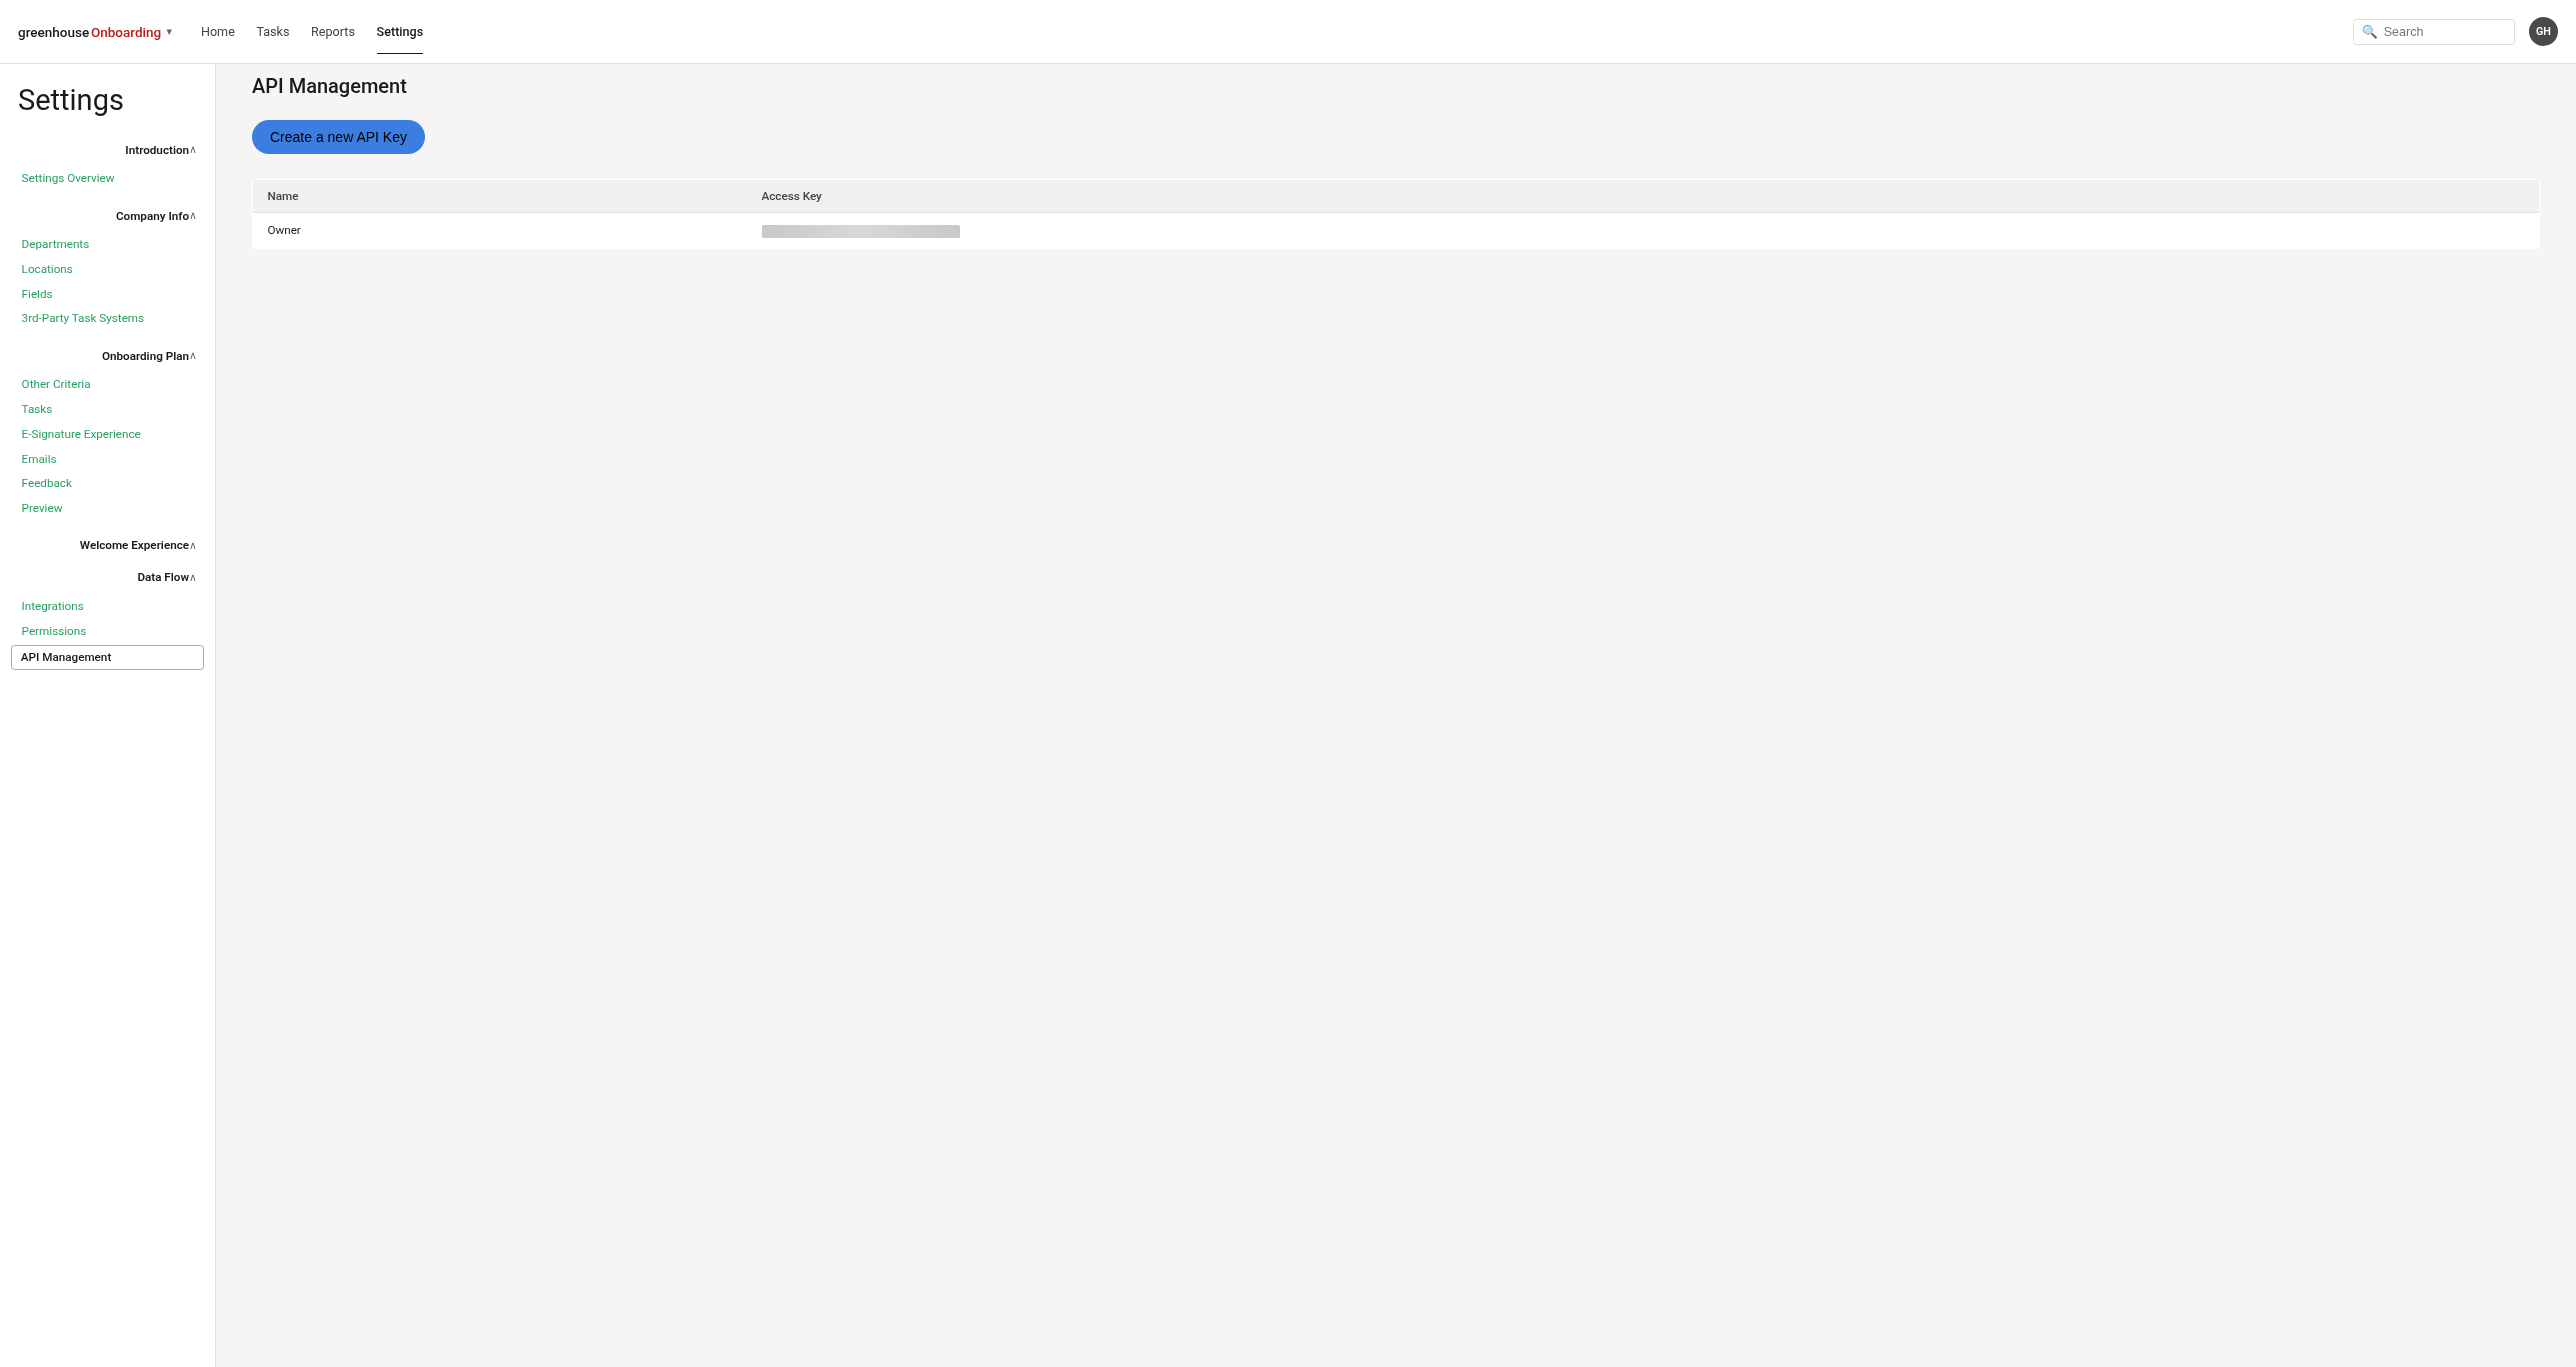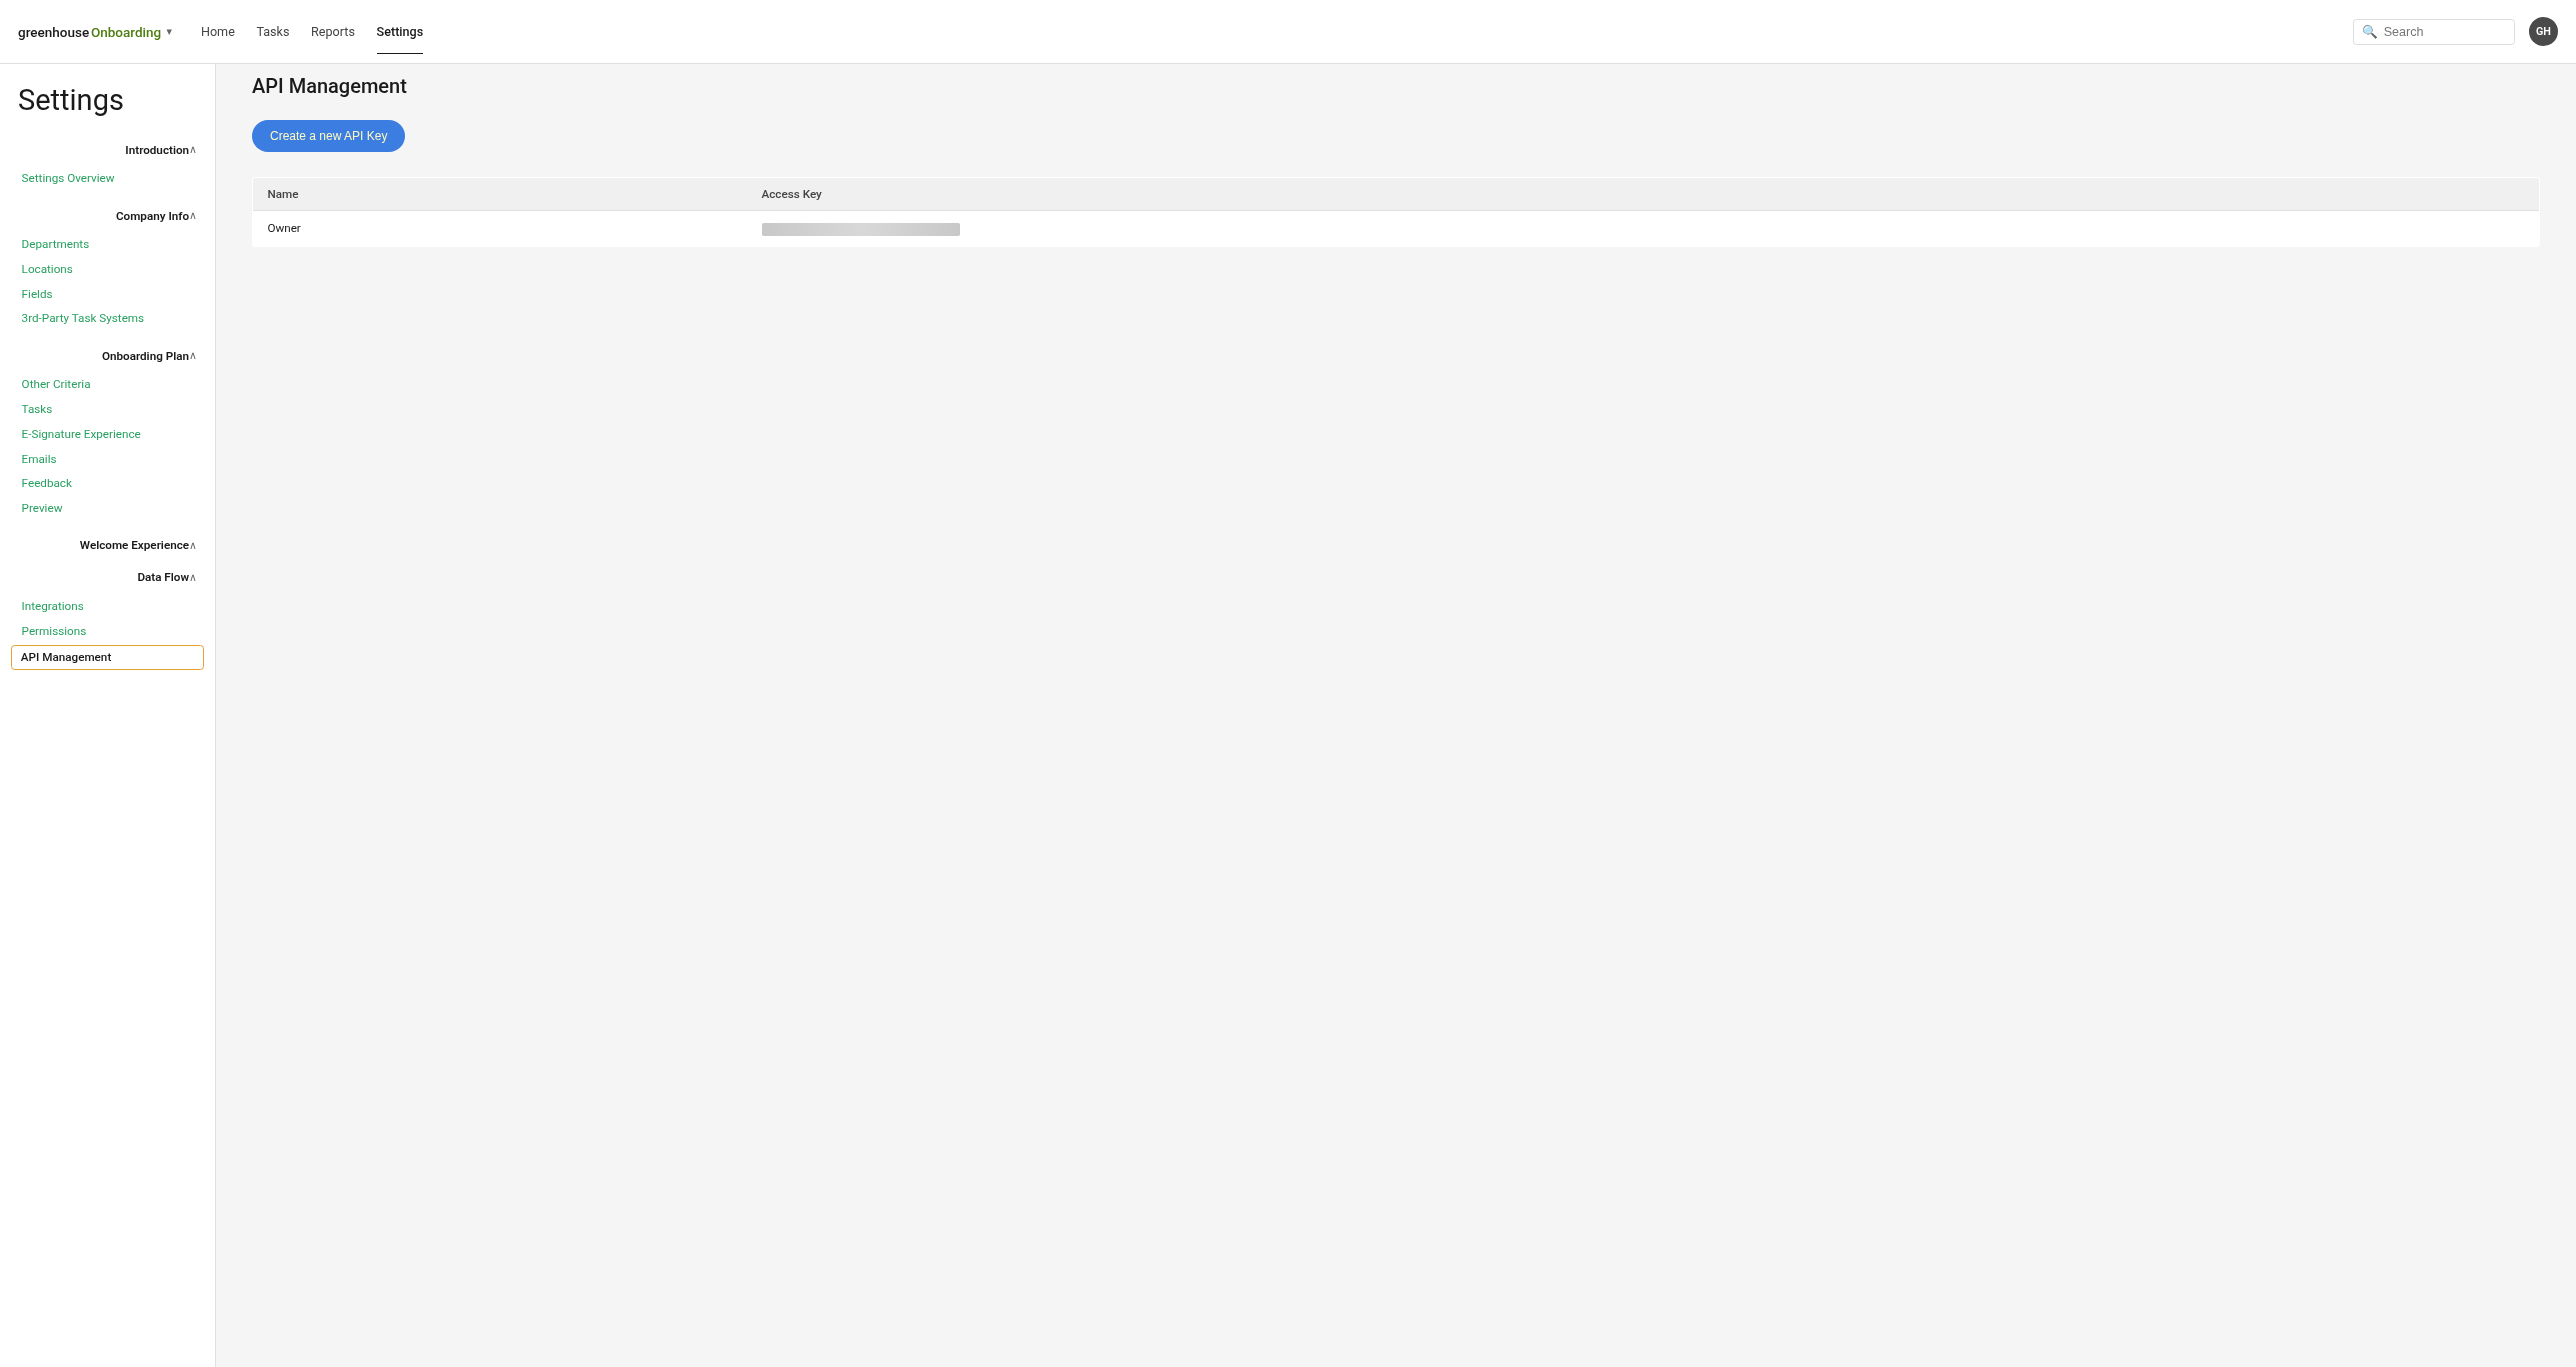--- a/index.html
+++ b/index.html
@@ -27,21 +27,21 @@
       align-items: center;
       margin-right: 29px;
       font-size: 13.5px;
       gap: 1.8px;
     }
     .nav-logo-greenhouse {
       color: #1a1a1a;
       font-weight: 500;
     }
     .nav-logo-onboarding {
-      color: #4d7c0f;
+      color: #b91c1c;
       font-weight: 500;
     }
     .nav-logo-chevron {
       color: #666;
       margin-left: 3.6px;
       font-size: 10.8px;
     }
     .nav-links {
       display: flex;
       gap: 21.6px;
@@ -178,25 +178,25 @@
       background: #f5f5f5;
     }
     .content-title {
       font-size: 20px;
       font-weight: 500;
       color: #1a1a1a;
       margin-bottom: 21.6px;
     }
     .create-btn {
       background: #3b7de0;
-      color: #fef9c3;
+      color: #000000;
       border: none;
       border-radius: 21.6px;
       padding: 9px 18px;
-      font-size: 12px;
+      font-size: 14px;
       font-weight: 500;
       cursor: pointer;
       margin-bottom: 25px;
       display: inline-block;
     }
 
     
     .api-table {
       width: 100%;
       border-collapse: collapse;

